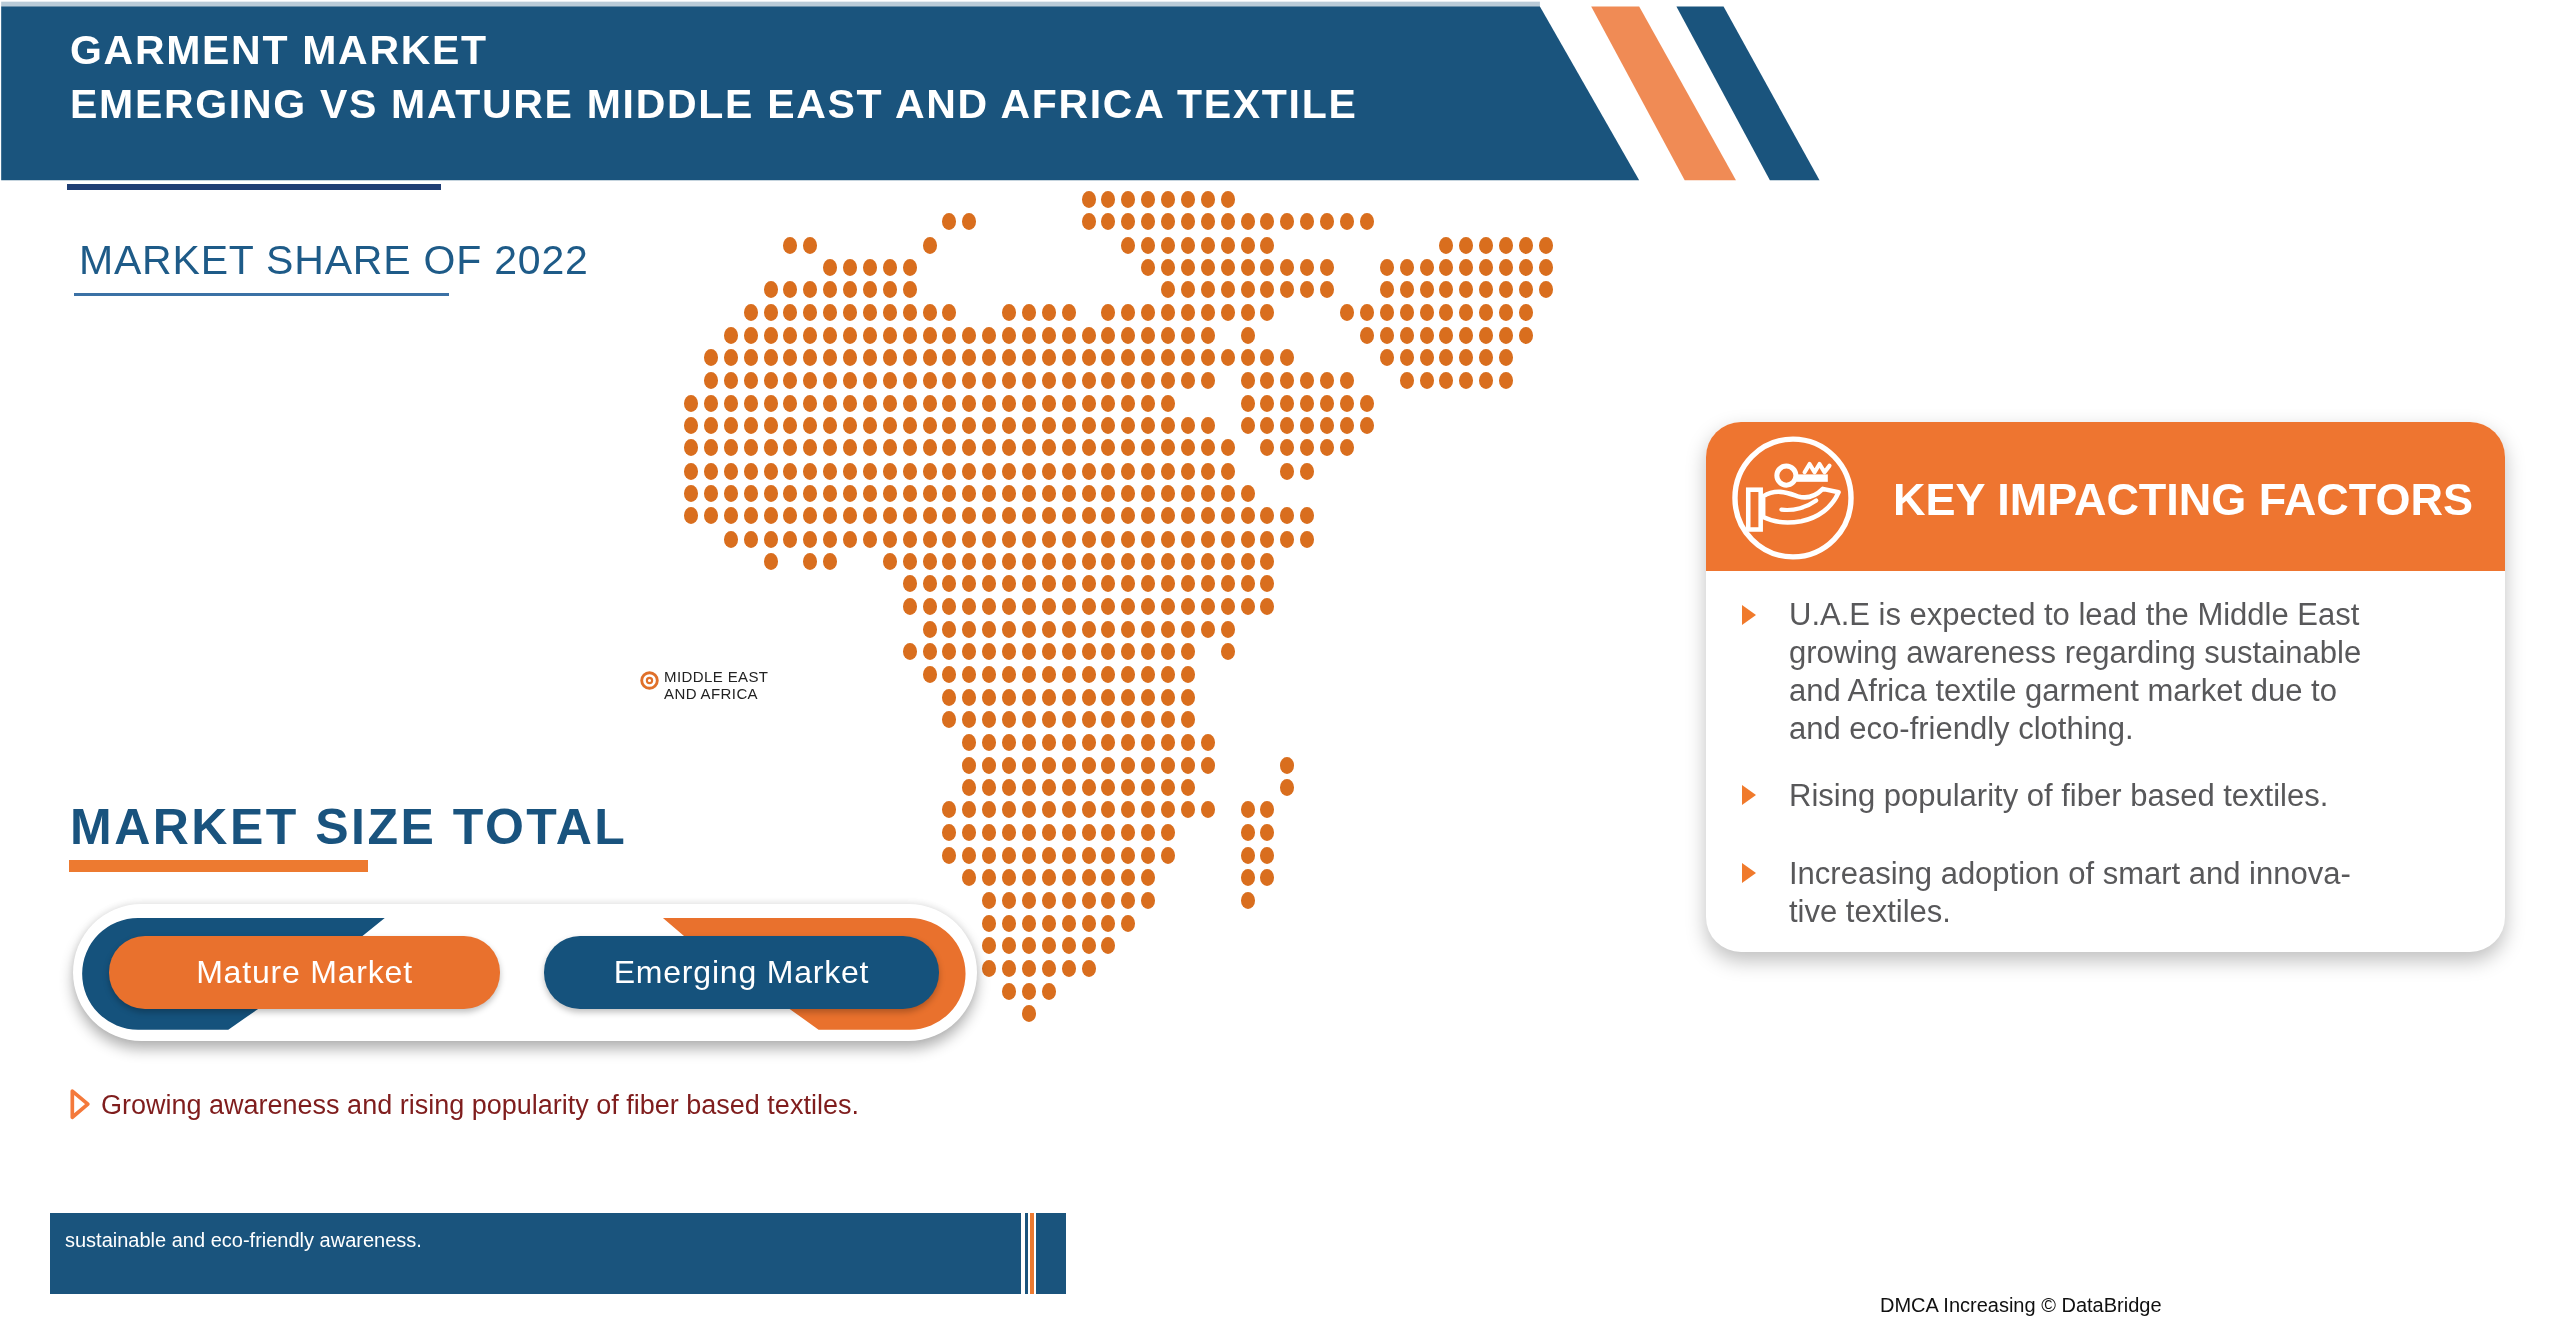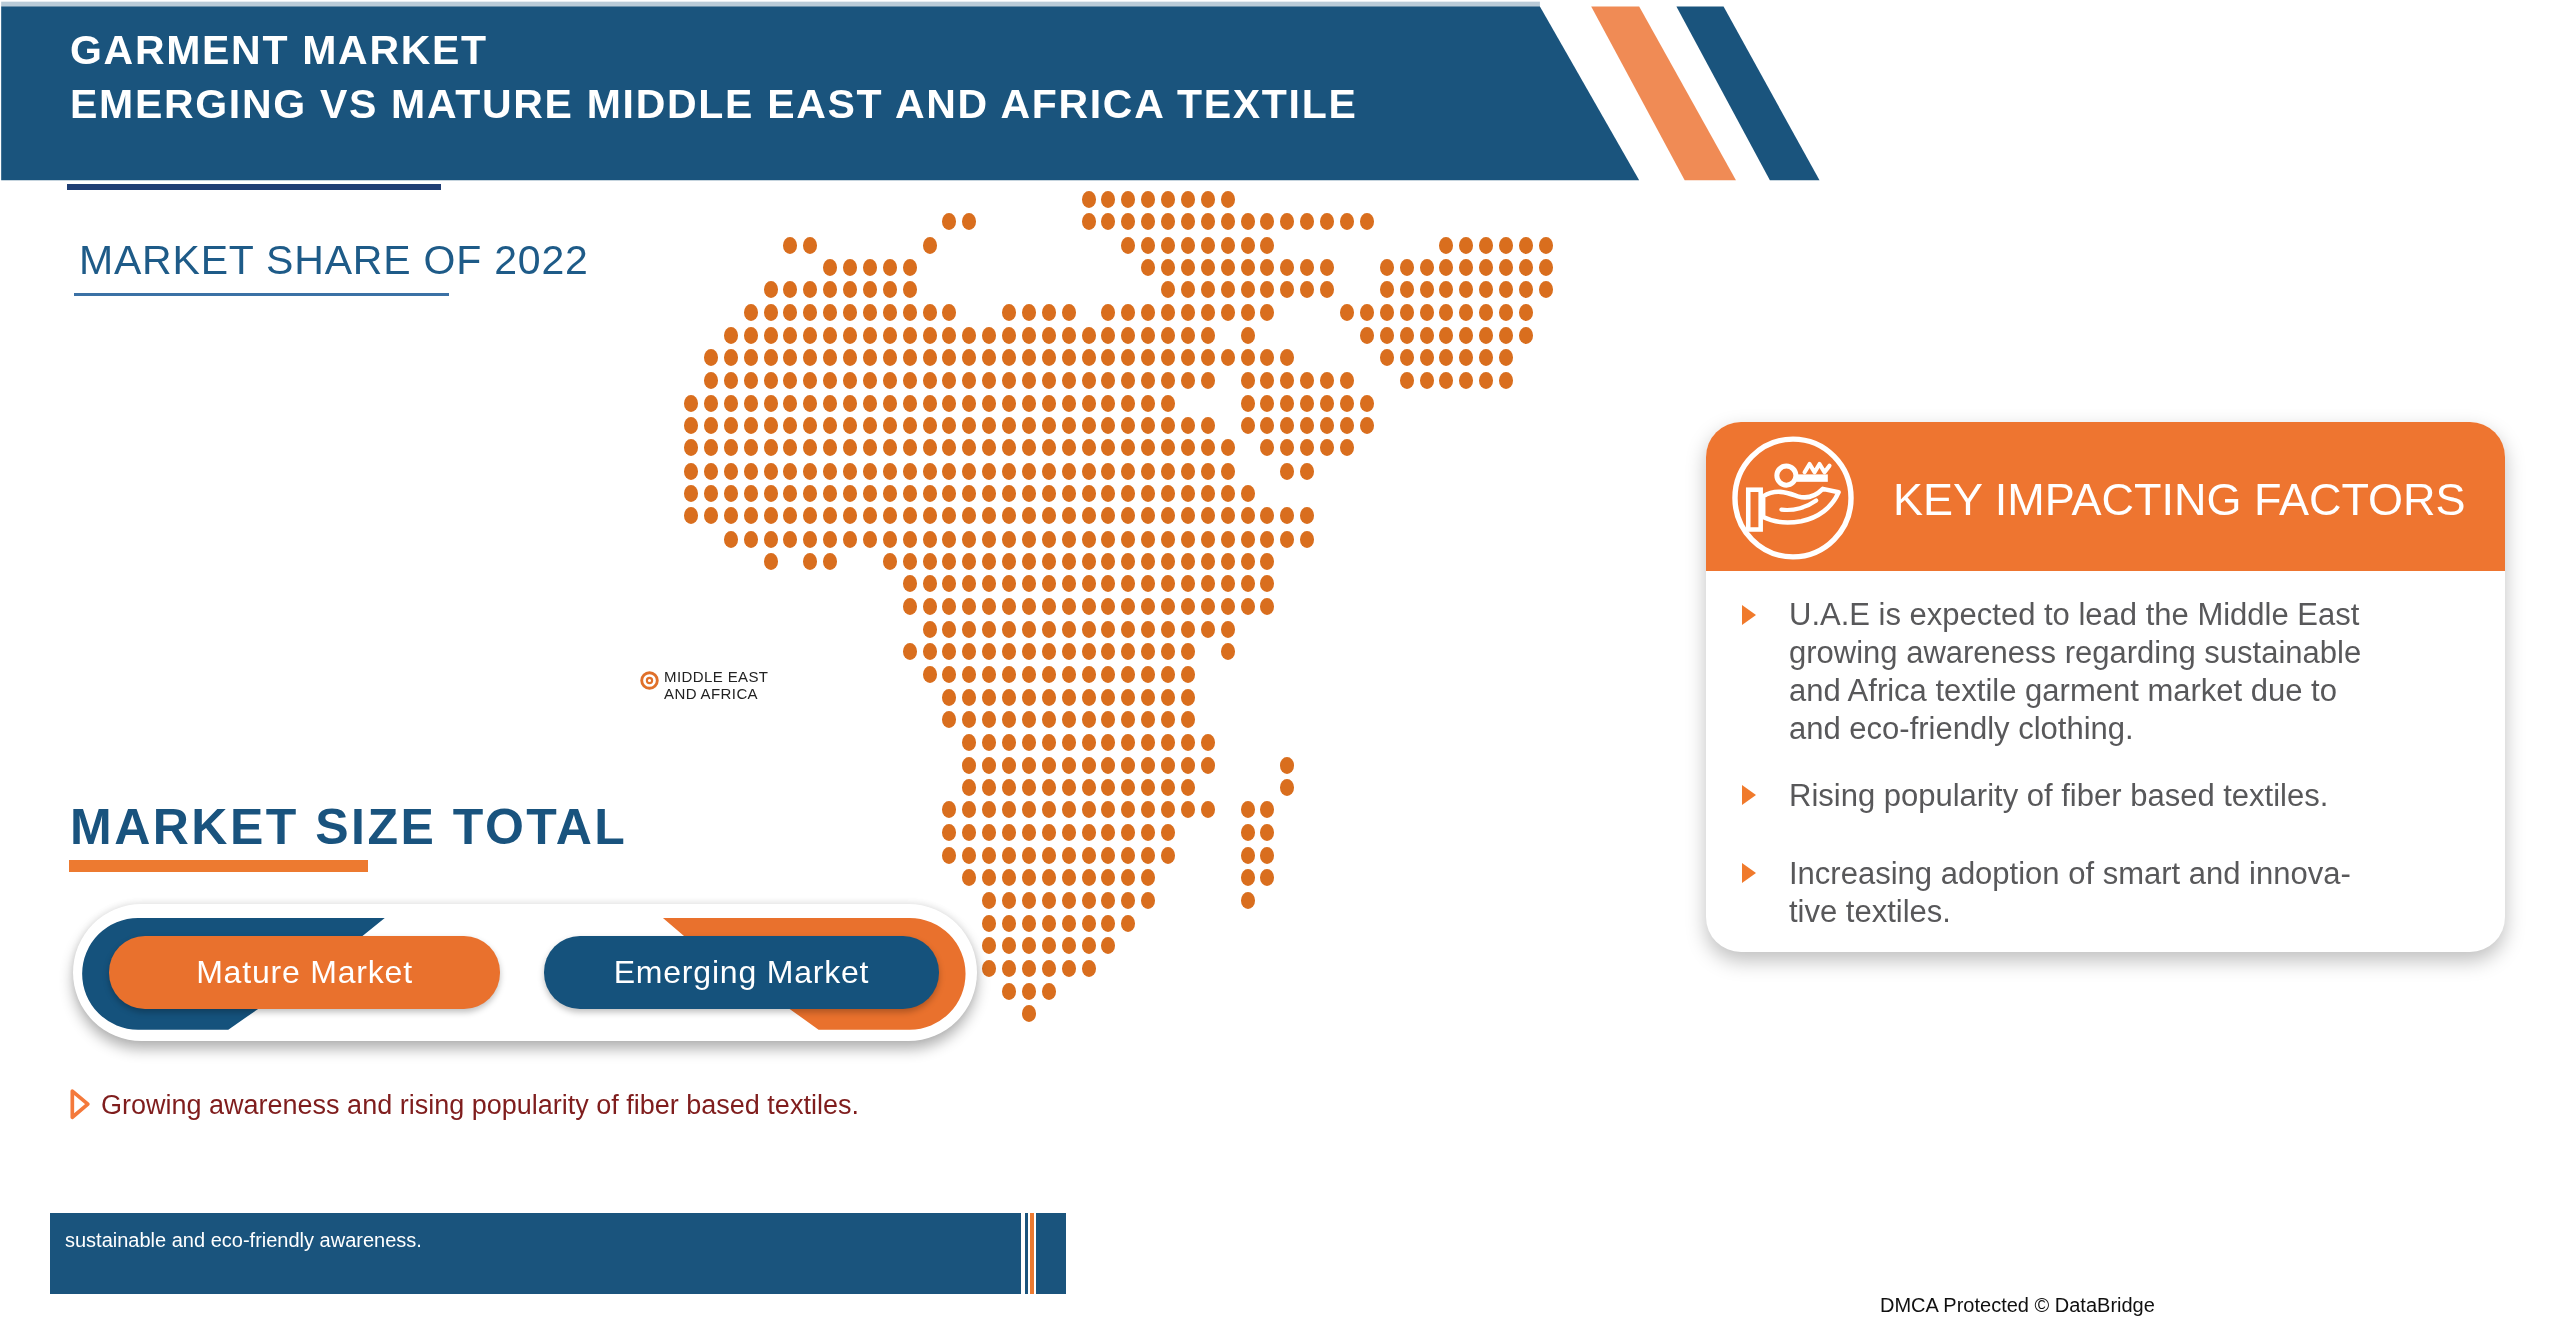--- a/index.html
+++ b/index.html
@@ -44,21 +44,21 @@
   
   #kif-card{
     left:1706px;top:422px;width:799px;height:530px;border-radius:35px;background:#ffffff;z-index:1;
     box-shadow:0 8.3px 20px rgba(0,0,0,0.25);
   }
   #kif-header{
     left:1706px;top:422px;width:799px;height:149px;background:#EE7530;
     border-radius:35px 35px 0 0;z-index:1;
   }
   #kif-icon{left:1730px;top:435px;z-index:2;}
-  #kif-heading{left:1893px;top:474px;font-size:45px;font-weight:400;color:#ffffff;letter-spacing:0px;z-index:4;}
+  #kif-heading{left:1893px;top:474px;font-size:45px;font-weight:700;color:#ffffff;letter-spacing:0px;z-index:4;}
   .kif-bullet-text{font-size:31px;line-height:38px;color:#58585A;z-index:4;}
   #kif-b1-text{left:1789px;top:596px;}
   #kif-b2-text{left:1789px;top:777px;}
   #kif-b3-text{left:1789px;top:855px;}
   .kif-arrow{
     width:0;height:0;z-index:4;
     border-left:14px solid #F07A2C;border-top:10px solid transparent;border-bottom:10px solid transparent;
   }
   #kif-b1-arrow{left:1742px;top:605px;}
   #kif-b2-arrow{left:1742px;top:785px;}
@@ -875,16 +875,16 @@
     <span class="block-line">tive textiles.</span>
   </div>
 
   <div id="footer-bar" class="abs"></div>
   <div id="footer-sliver-navy" class="abs"></div>
   <div id="footer-stripe-orange" class="abs"></div>
   <div id="footer-block-navy" class="abs"></div>
   <div id="footer-text" class="abs">
     <span class="block-line">sustainable and eco-friendly awareness.</span>
   </div>
-  <div id="dmca" class="abs">DMCA Protected © DataBridge</div>
+  <div id="dmca" class="abs">DMCA Increasing © DataBridge</div>
 
 </div>
 
 
 </body></html>

